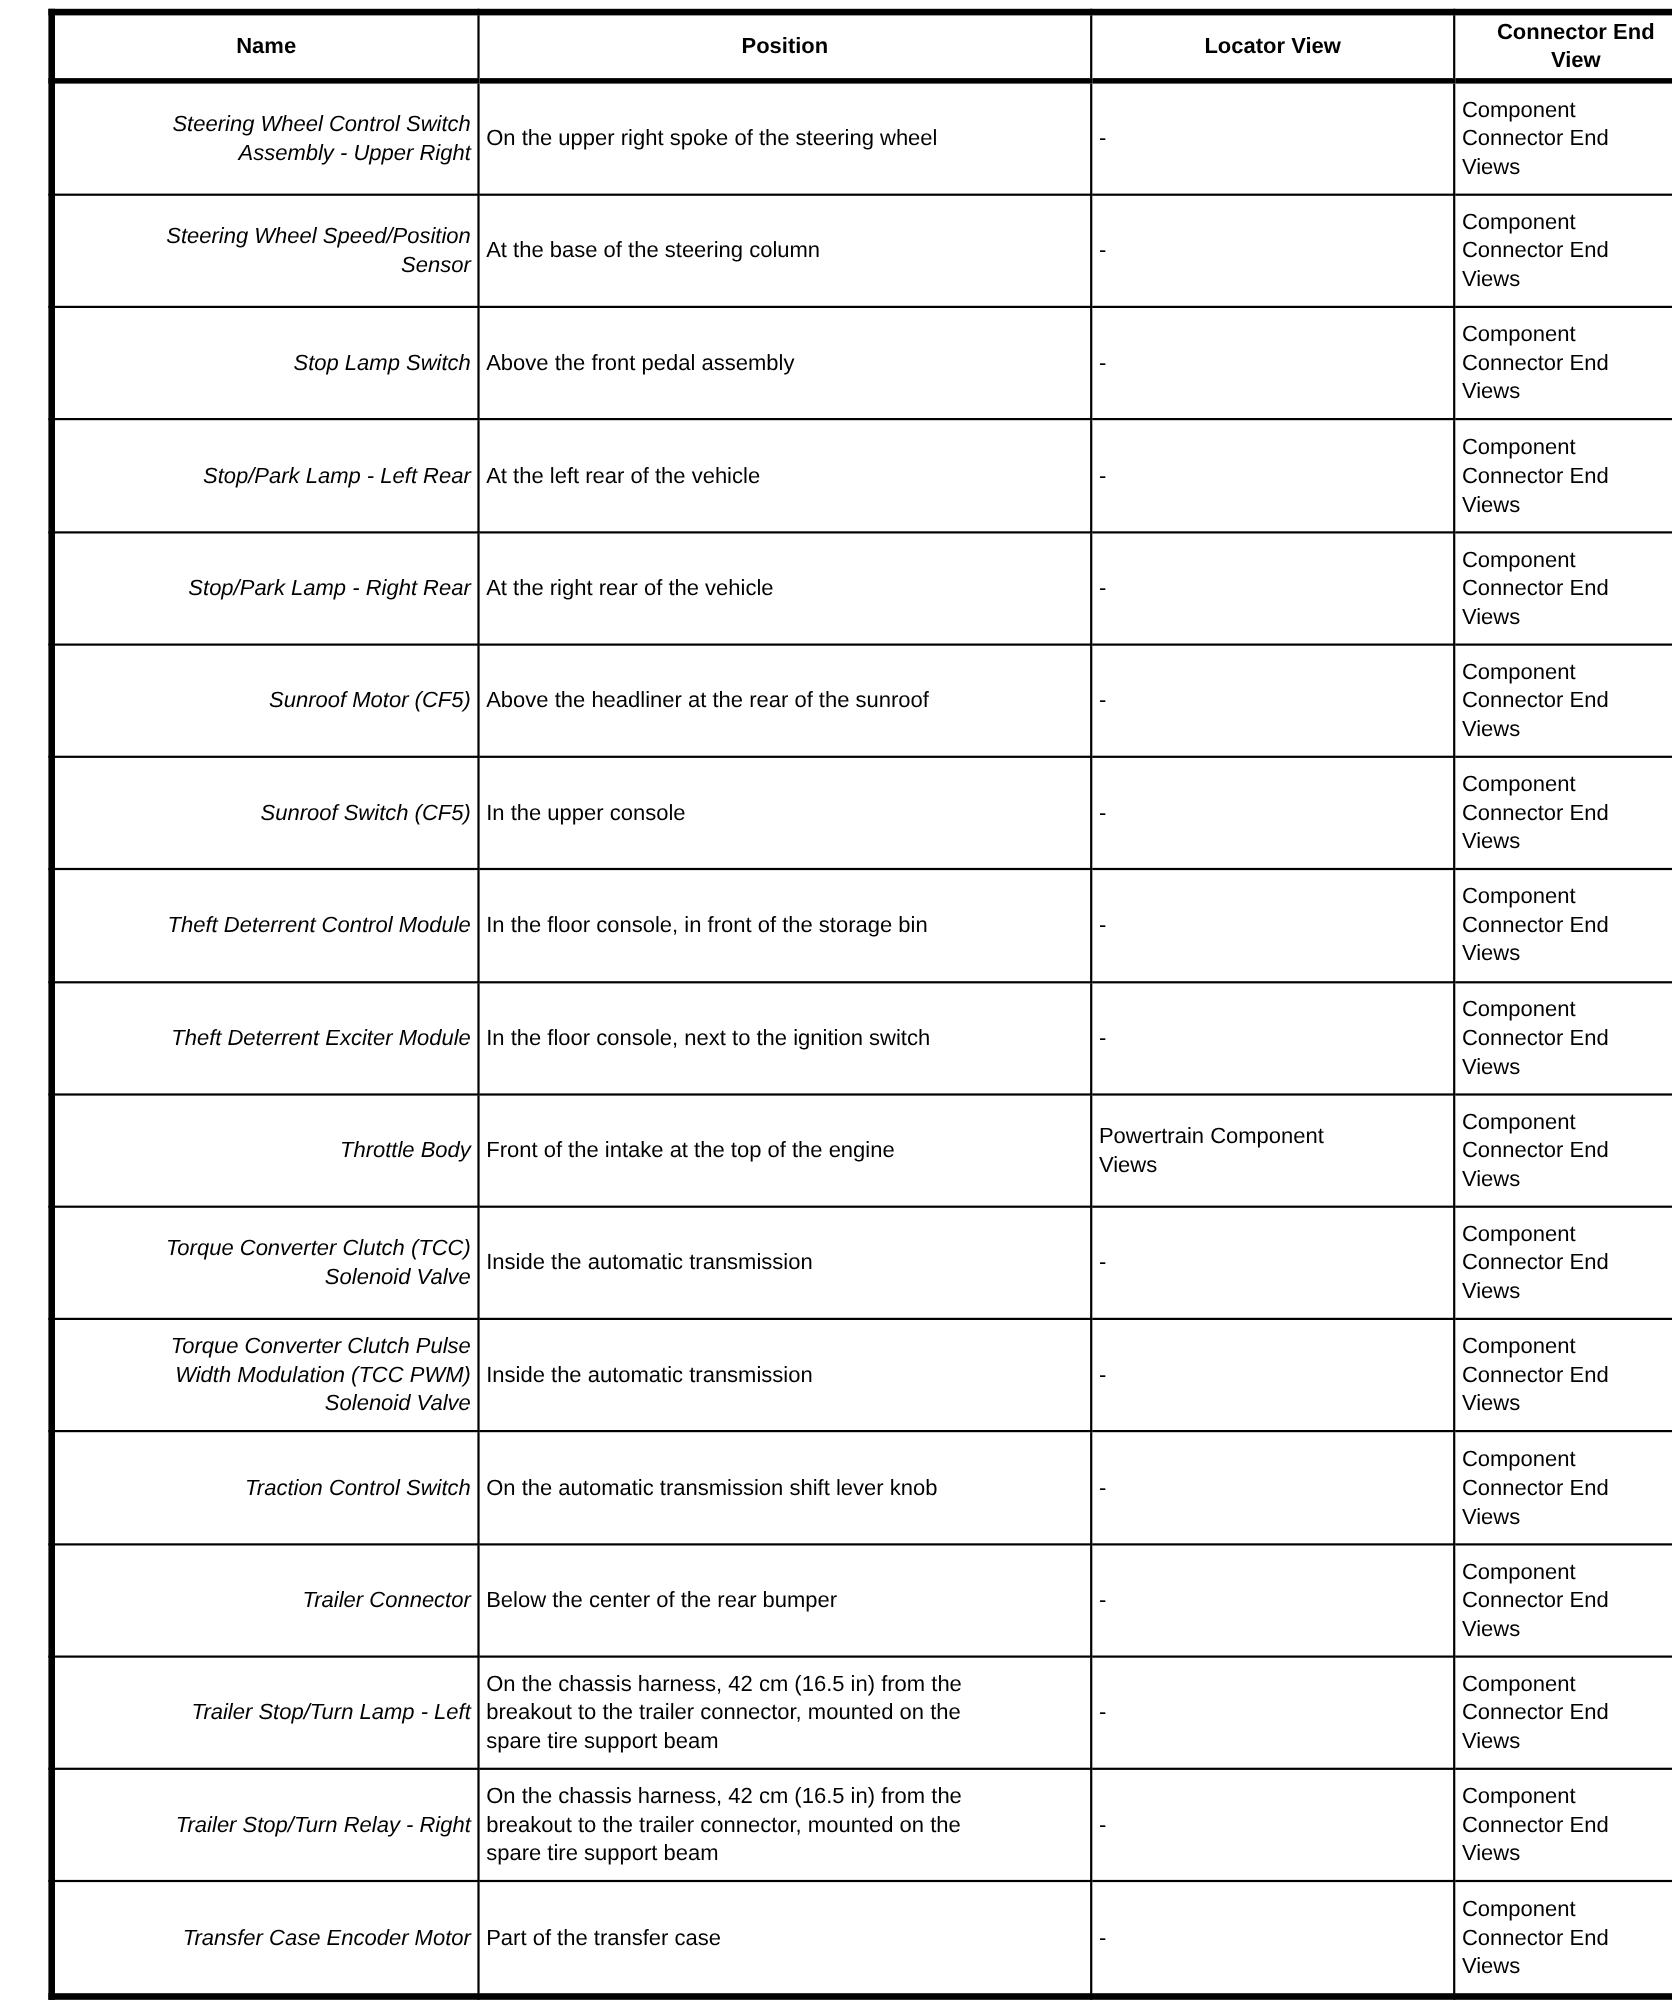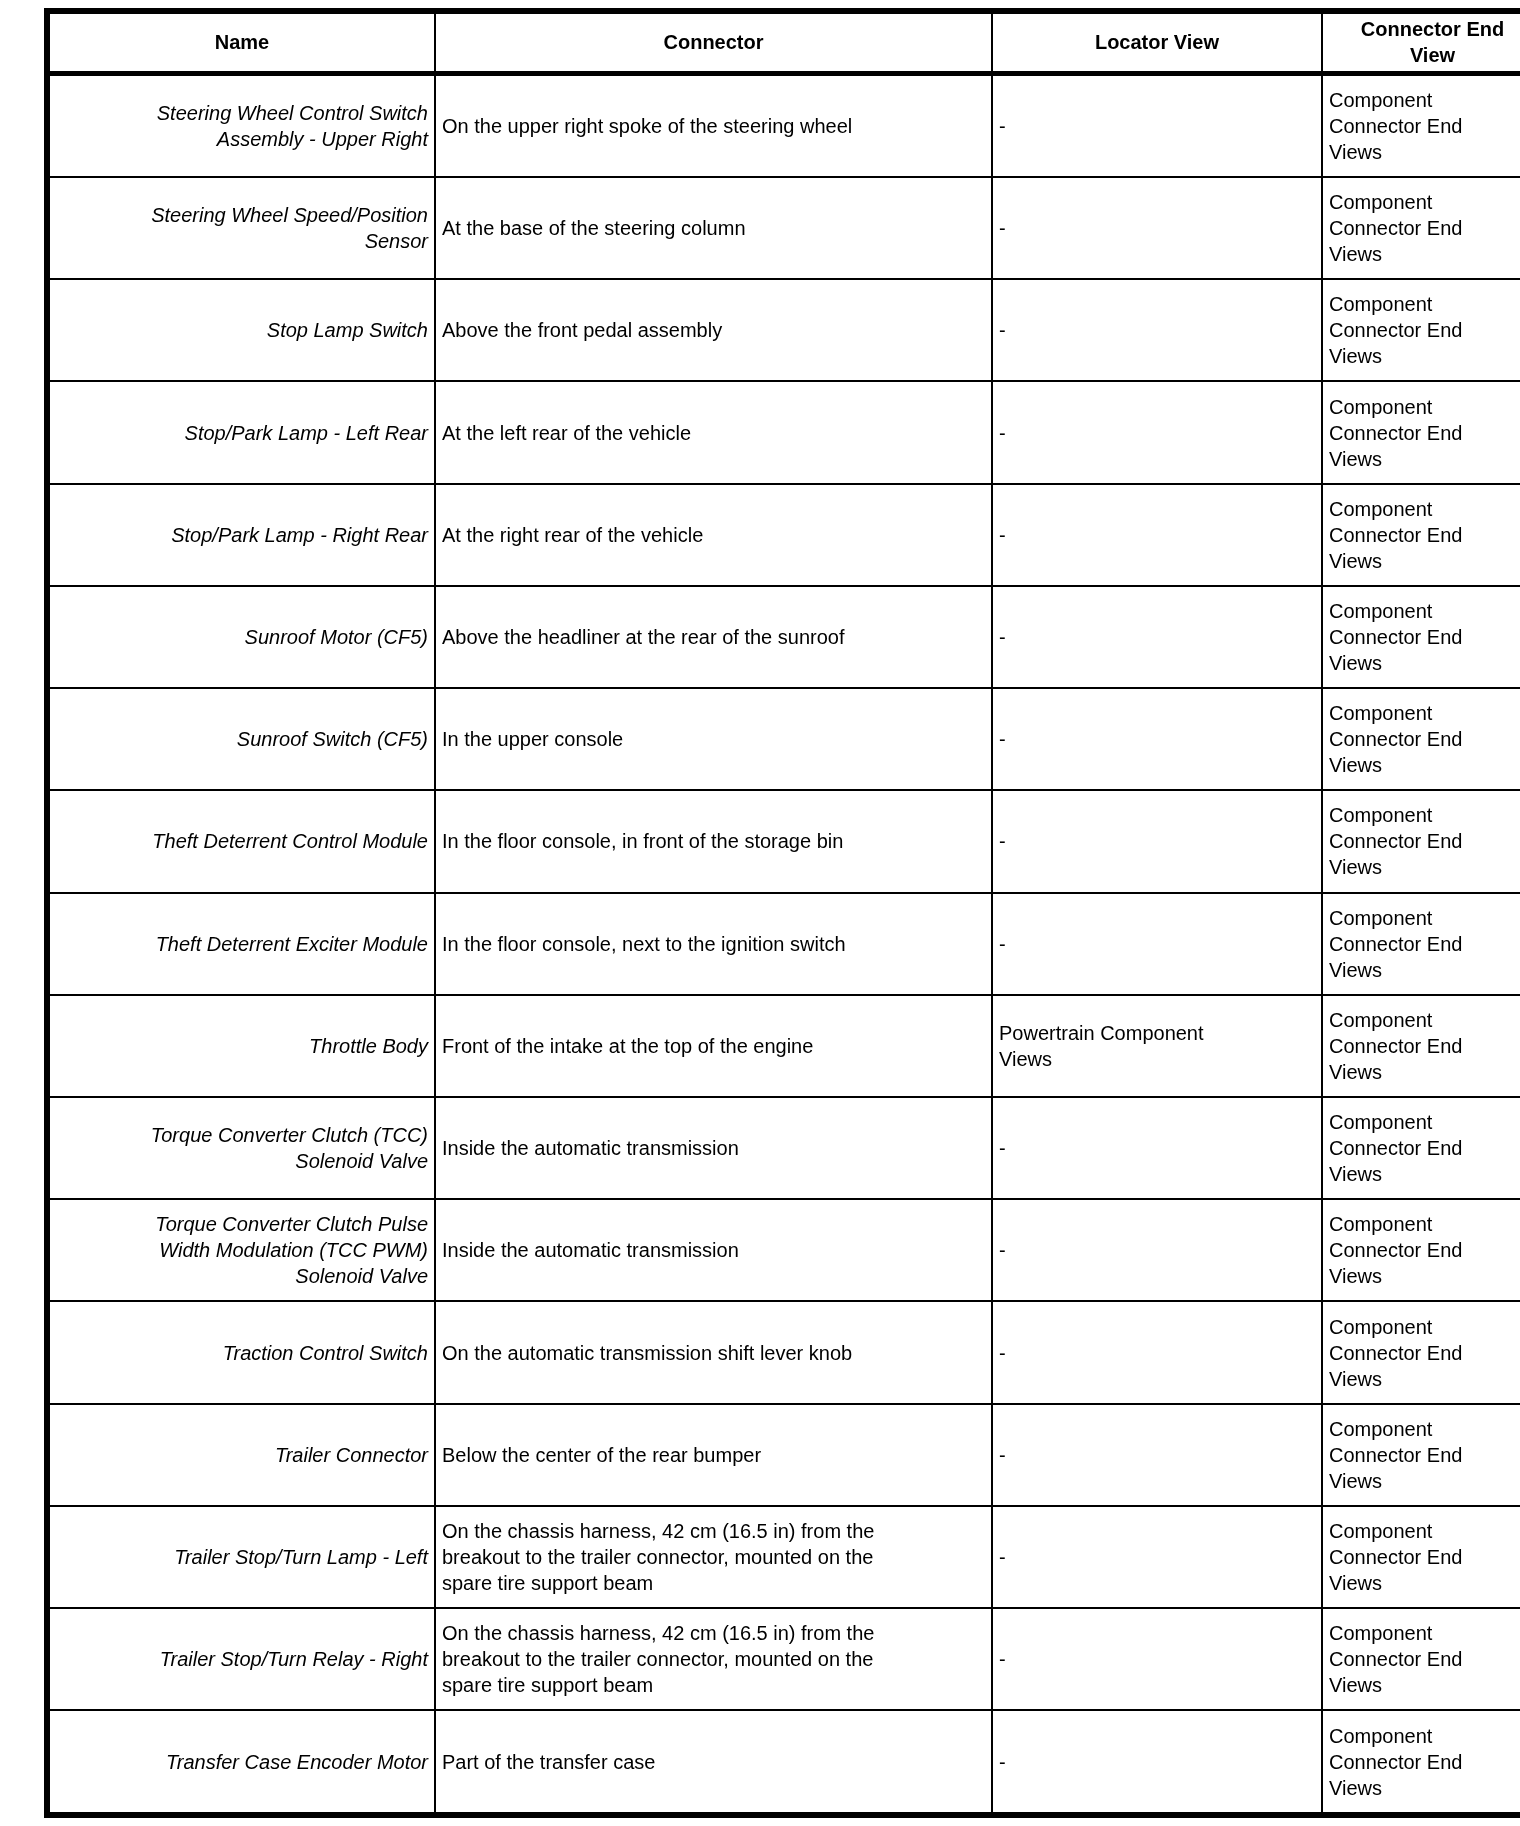--- a/index.html
+++ b/index.html
@@ -56,21 +56,21 @@
   <table class="loc-table">
     <colgroup>
       <col style="width:388px">
       <col style="width:557px">
       <col style="width:330px">
       <col>
     </colgroup>
     <thead>
       <tr>
         <th>Name</th>
-        <th>Connector</th>
+        <th>Position</th>
         <th>Locator View</th>
         <th>Connector End
 View</th>
       </tr>
     </thead>
     <tbody id="table-body">
   <tr>
     <td class="col-name">Steering Wheel Control Switch
 Assembly - Upper Right</td>
     <td class="col-location">On the upper right spoke of the steering wheel</td>

